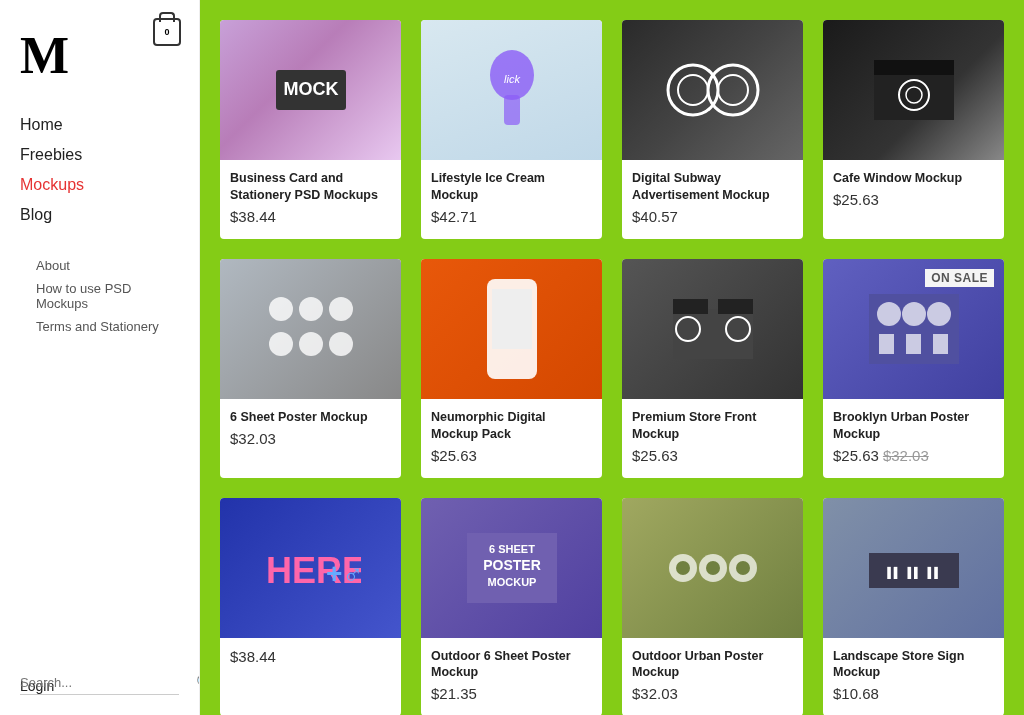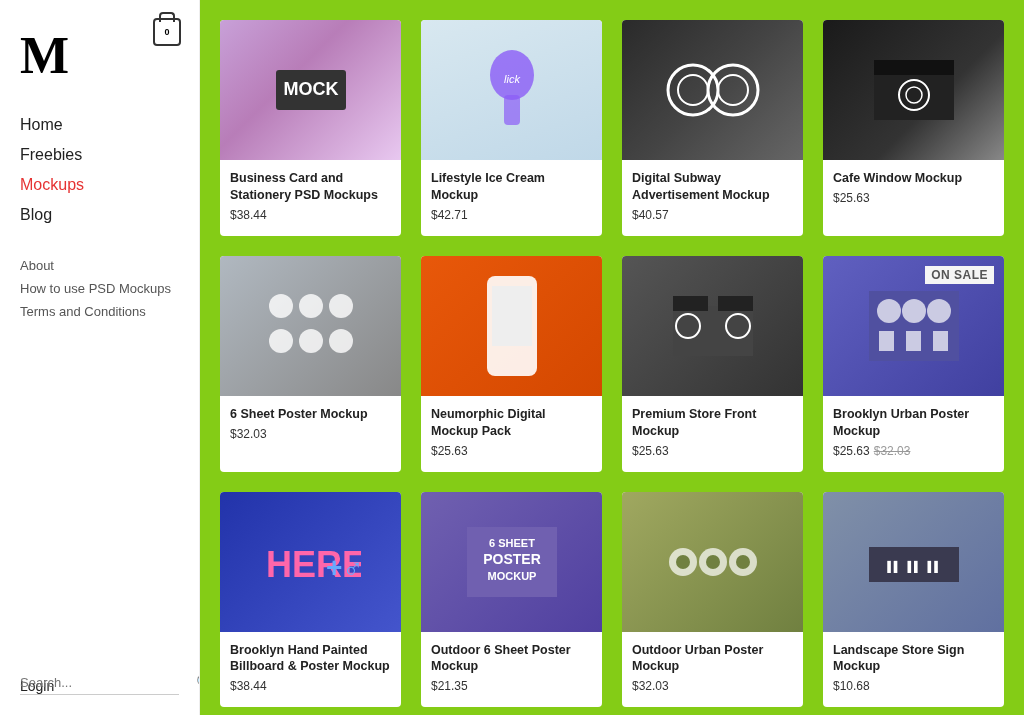--- a/index.html
+++ b/index.html
@@ -59,21 +59,21 @@
     .nav-main li { margin-bottom: 4px; }
     .nav-main a {
       text-decoration: none;
       color: #222;
       font-size: 16px;
       font-weight: 500;
       display: block;
       padding: 4px 0;
     }
     .nav-main a.active { color: #e63333; }
-    .nav-secondary { list-style: none; margin-bottom: auto; }
+    .nav-secondary { list-style: none; margin-bottom: auto; margin-left: 16px; }
     .nav-secondary li { margin-bottom: 4px; }
     .nav-secondary a {
       text-decoration: none;
       color: #555;
       font-size: 13px;
       display: block;
       padding: 2px 0;
     }
     .nav-login { margin-top: 22px; }
     .nav-login a { text-decoration: none; color: #222; font-size: 14px; }
@@ -119,21 +119,21 @@
     }
     .product-info { padding: 10px 10px 14px; }
     .product-name {
       font-size: 12.5px;
       font-weight: 600;
       color: #222;
       margin-bottom: 4px;
       line-height: 1.35;
     }
     .product-price {
-      font-size: 12px;
+      font-size: 15px;
       color: #333;
     }
     .product-price .original {
       text-decoration: line-through;
       color: #999;
       margin-left: 4px;
     }
     .on-sale-badge {
       position: absolute;
       top: 10px;
@@ -196,21 +196,21 @@
   </ul>
 
   <ul class="nav-secondary">
     <li>
       <a href="#">About</a>
     </li>
     <li>
       <a href="#">How to use PSD Mockups</a>
     </li>
     <li>
-      <a href="#">Terms and Conditions</a>
+      <a href="#">Terms and Stationery</a>
     </li>
   </ul>
 
   <div class="nav-login">
     <a href="#">Login</a>
   </div>
 
   <div class="sidebar-search">
     <input type="text" placeholder="Search..." style="">
     <span class="search-icon">🔍</span>
@@ -335,21 +335,20 @@
         </div>
       </div>
       <div class="product-card">
         <div class="img-placeholder img-hand-painted">
           <svg width="100" height="80" viewBox="0 0 100 80">
             <text x="5" y="55" fill="#ff66aa" font-size="36" font-weight="900">HERE</text>
             <text x="65" y="55" fill="#66aaff" font-size="28" font-weight="900">+♂</text>
           </svg>
         </div>
         <div class="product-info">
-          <div class="product-name">Brooklyn Hand Painted Billboard &amp; Poster Mockup</div>
           <div class="product-price"><span>$38.44</span></div>
         </div>
       </div>
       <div class="product-card">
         <div class="img-placeholder img-outdoor-6sheet">
           <svg width="100" height="80" viewBox="0 0 100 80">
             <rect x="5" y="5" width="90" height="70" fill="#7060b0"></rect>
             <text x="50" y="25" text-anchor="middle" fill="white" font-size="11" font-weight="700">6 SHEET</text>
             <text x="50" y="42" text-anchor="middle" fill="white" font-size="14" font-weight="900">POSTER</text>
             <text x="50" y="58" text-anchor="middle" fill="white" font-size="11" font-weight="700">MOCKUP</text>

